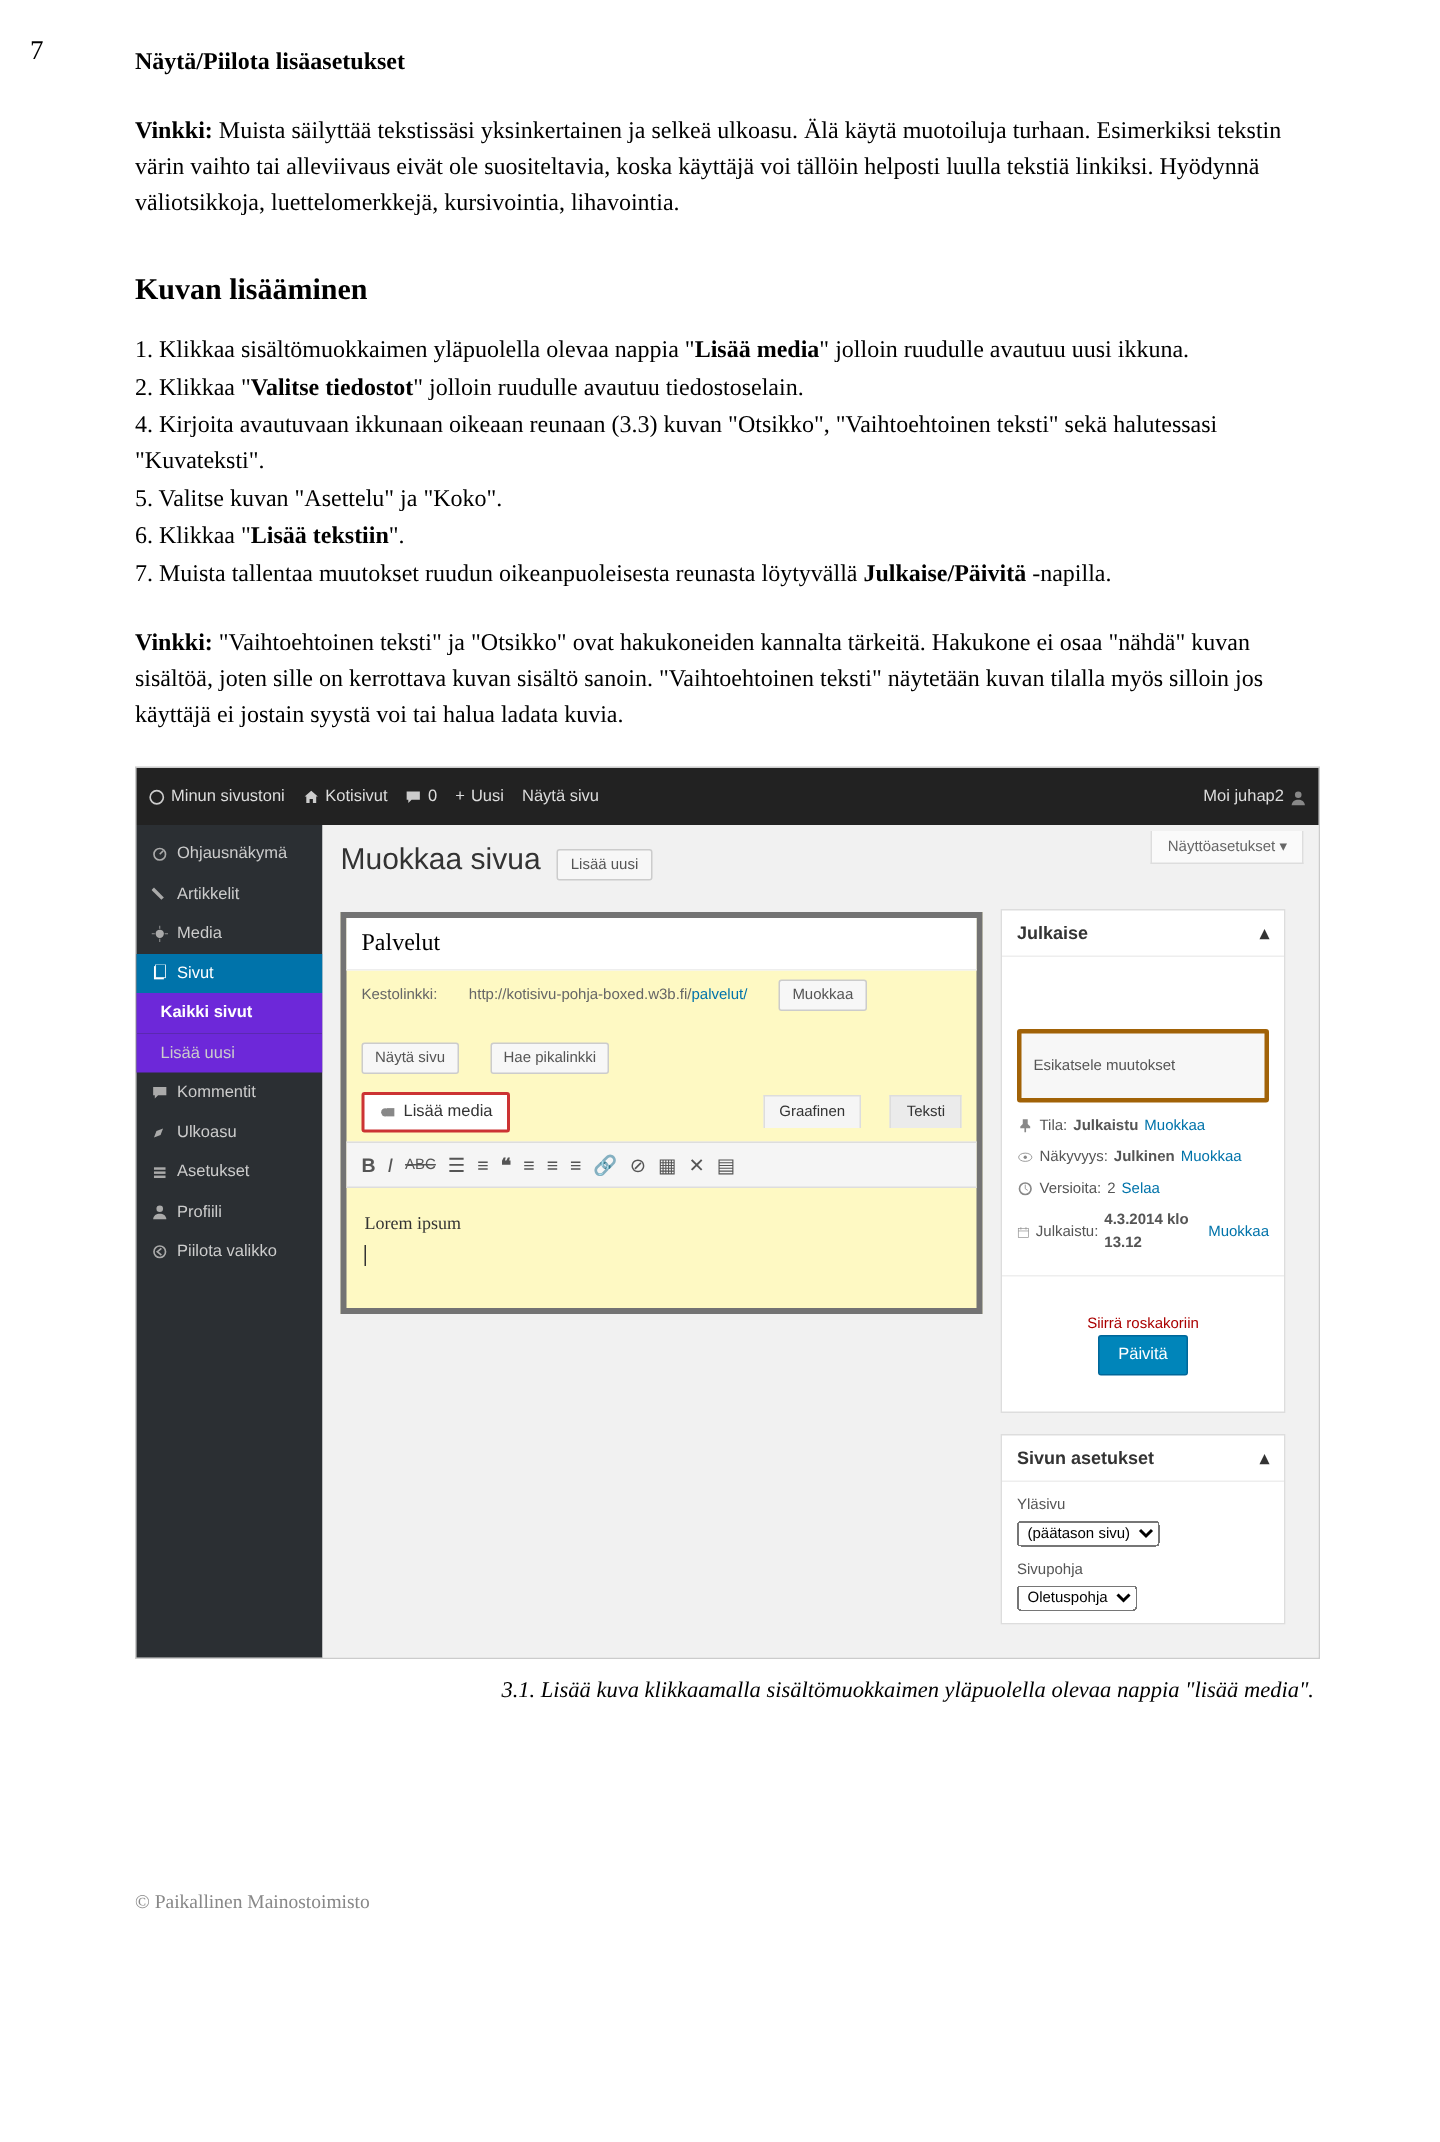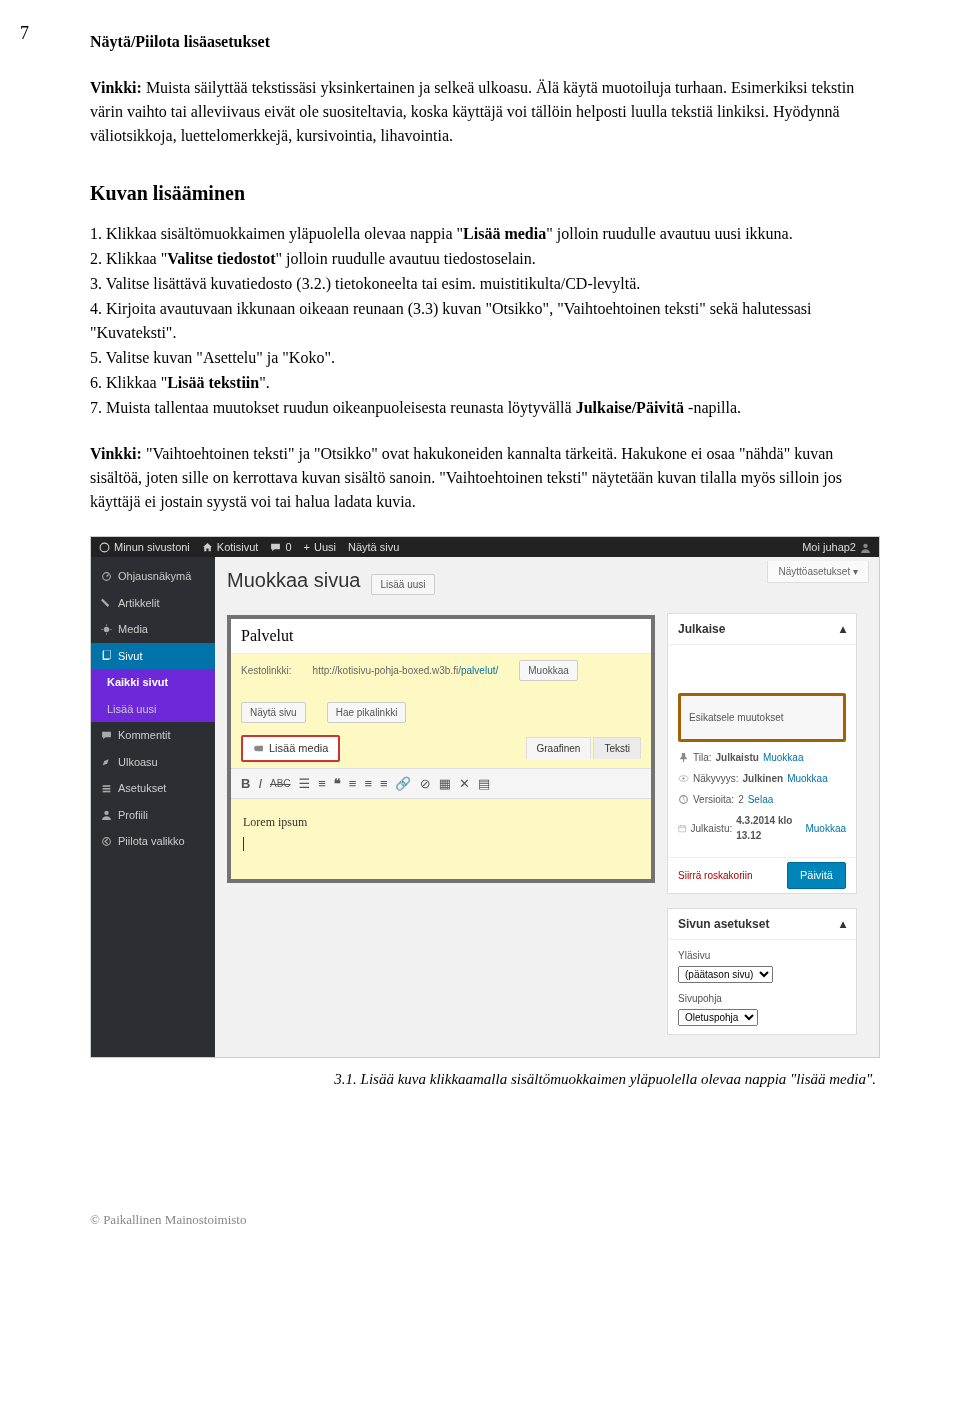--- a/index.html
+++ b/index.html
@@ -25,21 +25,21 @@
     font-size: 11px;
     color: #333;
     margin-top: 18px;
     background: #f1f1f1;
   }
   .wp-topbar {
     background: #222;
     color: #ddd;
     display: flex;
     align-items: center;
-    height: 20px;
+    height: 38px;
     padding: 0 8px;
     gap: 12px;
   }
   .wp-topbar .right { margin-left: auto; }
   .wp-topbar span { display: inline-flex; align-items: center; gap: 4px; }
   .wp-body { display: flex; }
   .wp-side {
     width: 124px;
     background: #2b2f33;
     color: #ccc;
@@ -104,21 +104,21 @@
   .media-btn {
     border: 2px solid #c33;
     padding: 3px 10px;
     display: inline-flex;
     align-items: center;
     gap: 5px;
     font-size: 11px;
     background: #fff;
     border-radius: 2px;
   }
-  .tabs { display: flex; gap: 2px; text-align: right; }
+  .tabs { display: flex; gap: 19px; text-align: right; }
   .tab { border: 1px solid #ddd; border-bottom: none; padding: 3px 10px; background: #ebebeb; font-size: 10px; }
   .tab.active { background: #f5f5f5; }
   .toolbar {
     background: #f5f5f5;
     border-top: 1px solid #ddd;
     border-bottom: 1px solid #ddd;
     padding: 5px 10px;
     display: flex;
     gap: 8px;
     color: #555;
@@ -128,21 +128,21 @@
   .content-area { padding: 14px 12px; min-height: 80px; font-family: Georgia, serif; font-size: 12px; color: #333; }
   .cursor-line { border-left: 1px solid #333; height: 14px; display: inline-block; margin-top: 6px; }
 
   .wp-right { width: 200px; padding: 8px 10px 0 0; }
   .panel { background: #fff; border: 1px solid #ddd; margin-bottom: 14px; font-size: 11px; }
   .panel-h { border-bottom: 1px solid #eee; padding: 6px 10px; font-weight: bold; font-size: 12px; display:flex; justify-content: space-between; }
   .panel-b { padding: 8px 10px; }
   .panel-row { display: flex; align-items: center; gap: 4px; margin-bottom: 6px; font-size: 10px; color: #555; }
   .panel-row a { color: #0073aa; text-decoration: none; }
   .btn-preview { display: block; border: 3px solid #a16207; background: #f7f7f7; padding: 14px 8px; font-size: 10px; border-radius: 2px; margin-left: auto; margin-bottom: 8px; margin-top: 40px; }
-  .panel-foot { border-top: 1px solid #eee; padding: 4px 10px; display: flex; justify-content: space-between; align-items: center; }
+  .panel-foot { border-top: 1px solid #eee; padding: 24px 10px; display: flex; justify-content: flex-end; align-items: center; flex-direction: column; }
   .panel-foot a { color: #a00; font-size: 10px; text-decoration: none; }
   .btn-primary { background: #0085ba; color: #fff; border: 1px solid #006799; padding: 4px 12px; font-size: 11px; border-radius: 2px; }
   select.small { font-size: 10px; padding: 1px 2px; }
   .panel-b label { font-size: 10px; color: #555; display: block; margin-bottom: 3px; }
 
   .caption { font-style: italic; font-family: Georgia, serif; font-size: 15px; margin-top: 10px; text-align: right; padding-right: 4px; }
   .footer { margin-top: 120px; font-size: 13px; color: #888; }
   .ic { width: 11px; height: 11px; display: inline-block; }
 </style>
 </head>
@@ -157,21 +157,20 @@
 
 <div class="section">
   <p><span class="bold">Vinkki:</span><span> Muista säilyttää tekstissäsi yksinkertainen ja selkeä ulkoasu. Älä käytä muotoiluja turhaan. Esimerkiksi tekstin värin vaihto tai alleviivaus eivät ole suositeltavia, koska käyttäjä voi tällöin helposti luulla tekstiä linkiksi. Hyödynnä väliotsikkoja, luettelomerkkejä, kursivointia, lihavointia.</span></p>
 </div>
 
 <div class="heading">Kuvan lisääminen</div>
 
 <div class="list section">
   <p><span>1. Klikkaa sisältömuokkaimen yläpuolella olevaa nappia "</span><span class="bold">Lisää media</span><span>" jolloin ruudulle avautuu uusi ikkuna.</span></p>
   <p><span>2. Klikkaa "</span><span class="bold">Valitse tiedostot</span><span>" jolloin ruudulle avautuu tiedostoselain.</span></p>
-  <p>3. Valitse lisättävä kuvatiedosto (3.2.) tietokoneelta tai esim. muistitikulta/CD-levyltä.</p>
   <p>4. Kirjoita avautuvaan ikkunaan oikeaan reunaan (3.3) kuvan "Otsikko", "Vaihtoehtoinen teksti" sekä halutessasi "Kuvateksti".</p>
   <p>5. Valitse kuvan "Asettelu" ja "Koko".</p>
   <p><span>6. Klikkaa "</span><span class="bold">Lisää tekstiin</span><span>".</span></p>
   <p><span>7. Muista tallentaa muutokset ruudun oikeanpuoleisesta reunasta löytyvällä </span><span class="bold">Julkaise/Päivitä</span><span> -napilla.</span></p>
 </div>
 
 <div class="section">
   <p><span class="bold">Vinkki:</span><span> "Vaihtoehtoinen teksti" ja "Otsikko" ovat hakukoneiden kannalta tärkeitä. Hakukone ei osaa "nähdä" kuvan sisältöä, joten sille on kerrottava kuvan sisältö sanoin. "Vaihtoehtoinen teksti" näytetään kuvan tilalla myös silloin jos käyttäjä ei jostain syystä voi tai halua ladata kuvia.</span></p>
 </div>
 

